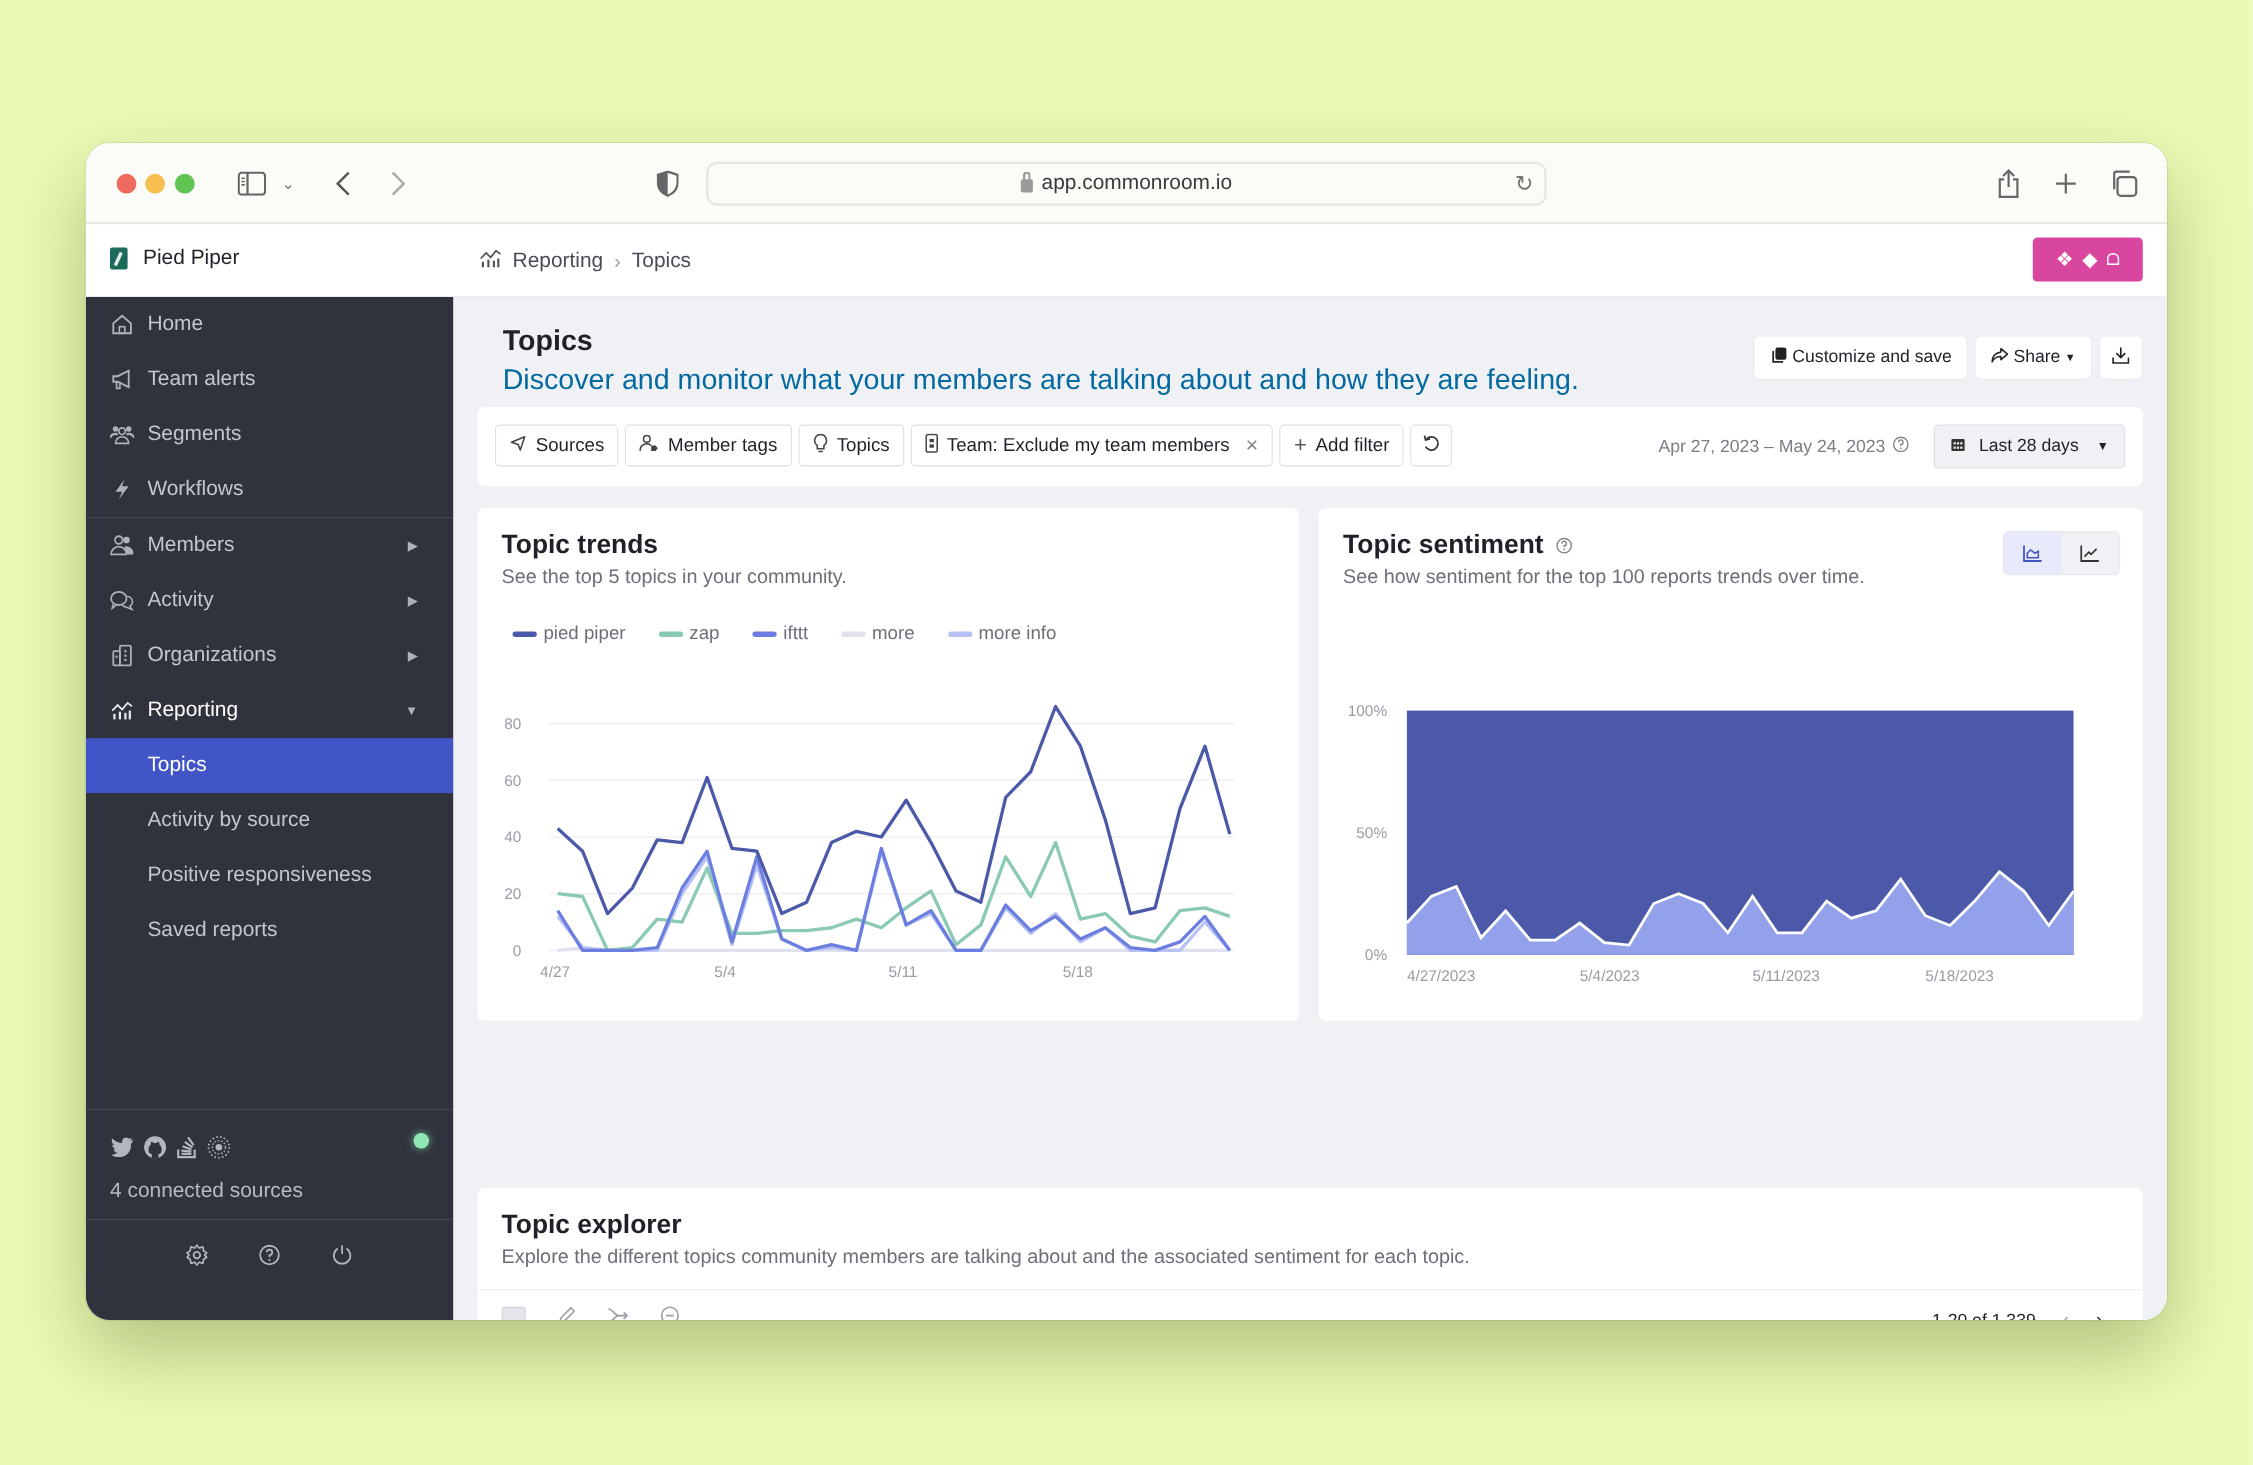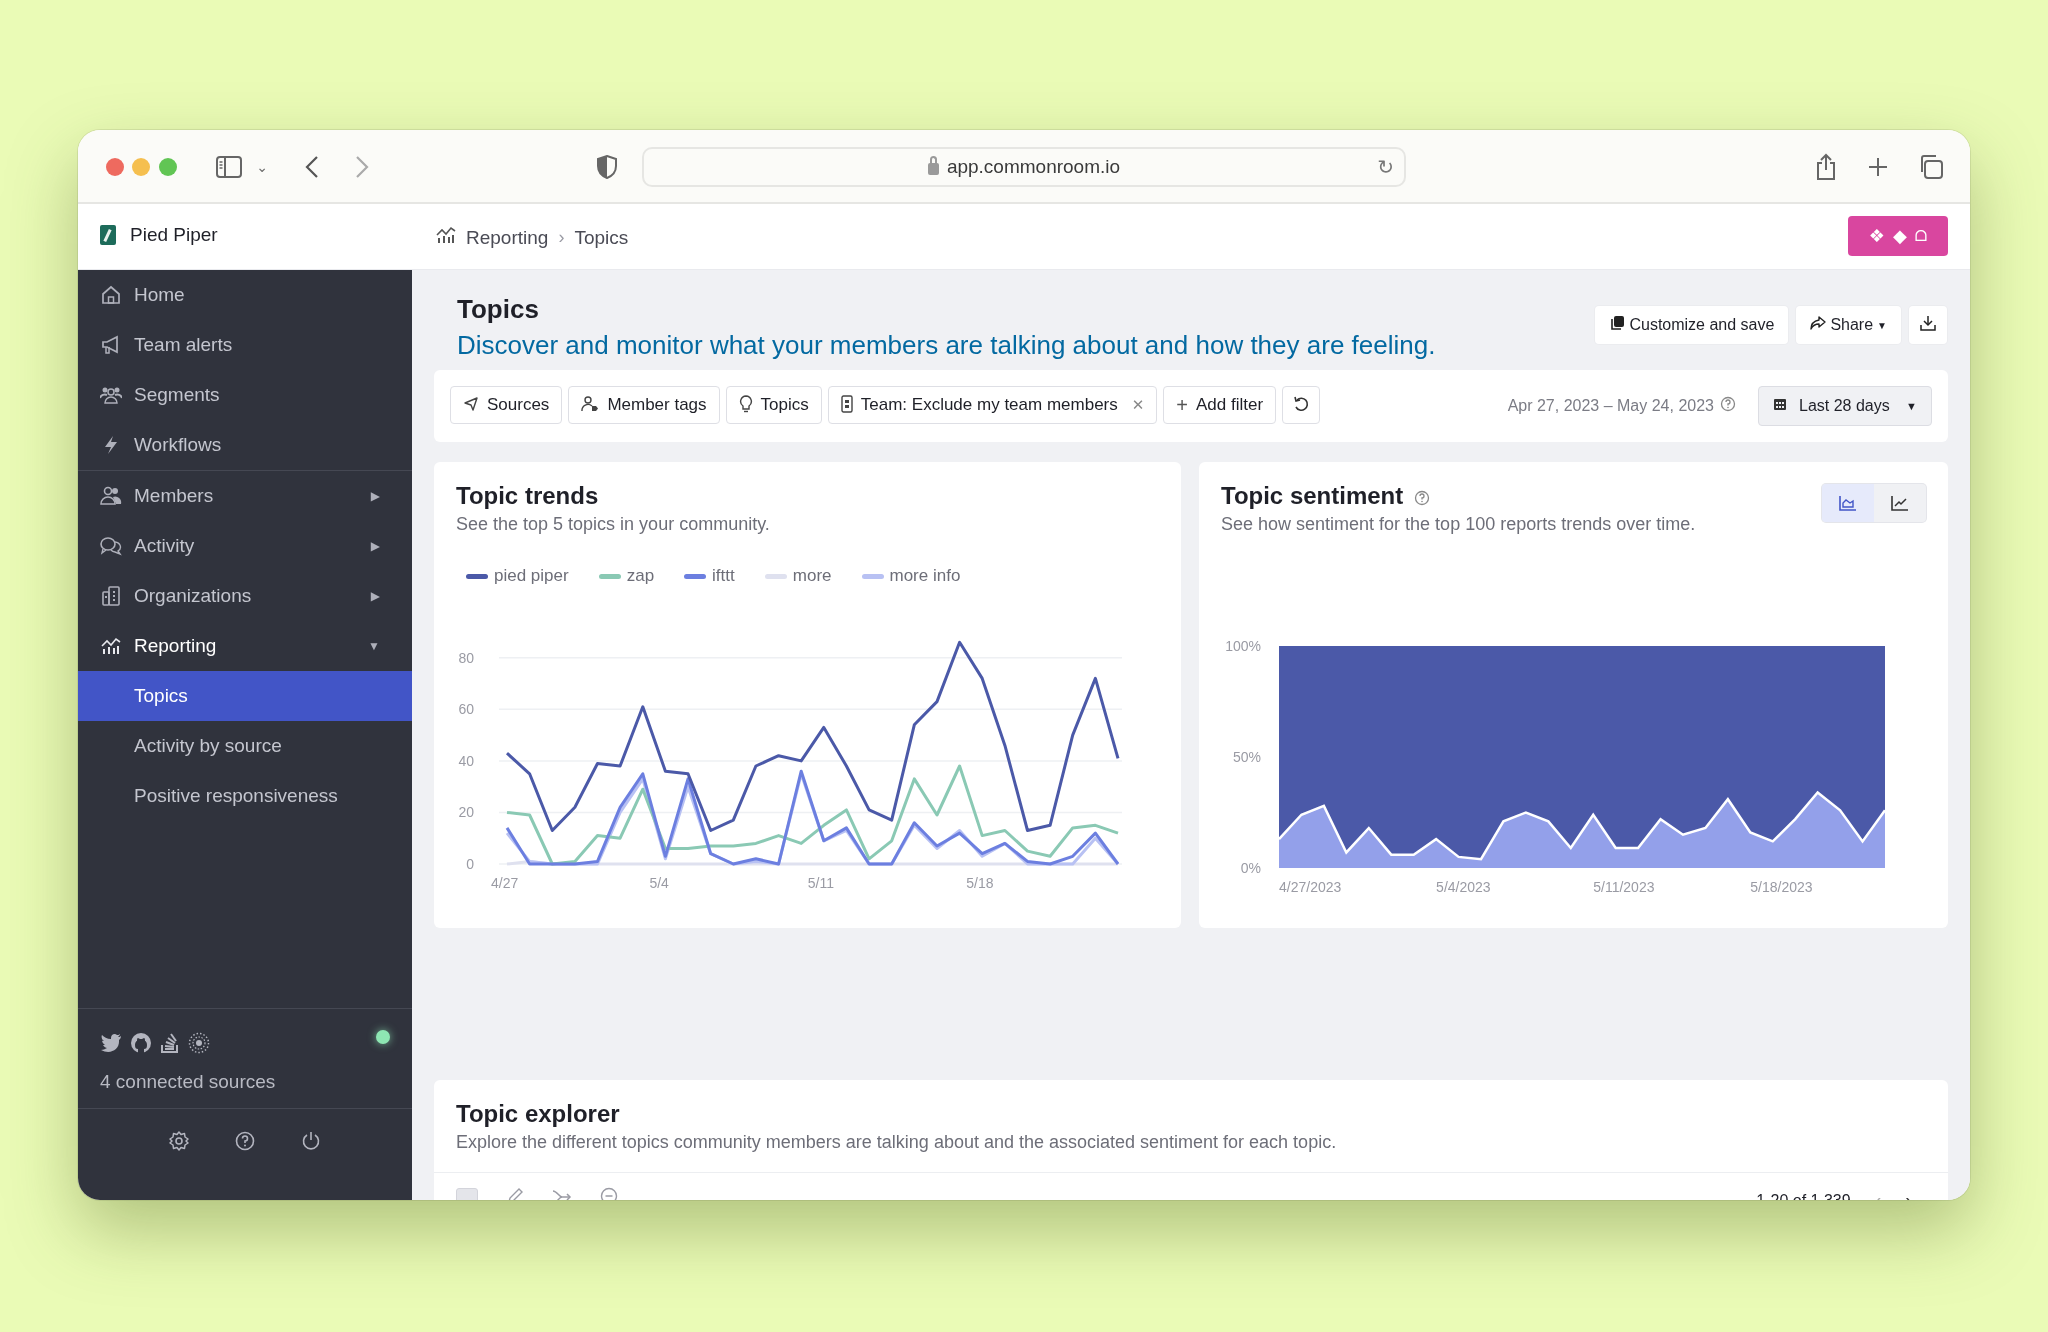--- a/index.html
+++ b/index.html
@@ -254,20 +254,23 @@
     </div>
     <div class="nav-item sub selected" style="top:401px;">
       <span>Topics</span>
     </div>
     <div class="nav-item sub" style="top:451px;">
       <span>Activity by source</span>
     </div>
     <div class="nav-item sub" style="top:501px;">
       <span>Positive responsiveness</span>
     </div>
+    <div class="nav-item sub" style="top:551px;">
+      <span>Saved reports</span>
+    </div>
 
     <div class="nav-divider" style="top:738px;"></div>
     <div class="sources-area">
       <div class="src-icons">
         <span><svg width="22" height="18" viewBox="0 0 22 18">
               <path d="M21 2 C20 3 19 3 18 3 C19 2 20 1 20 0 C19 1 18 1 17 1 C15 -1 11 0 11 4 L11 5 C7 5 4 3 2 1 C1 3 2 6 4 7 C3 7 2 7 2 6 C2 9 4 10 5 11 C4 11 3 11 3 11 C4 13 6 14 7 14 C5 15 3 16 1 16 C10 21 20 16 19 6 C20 5 21 4 21 2 Z" fill="#b3b5bf"></path>
             </svg></span>
         <span><svg width="22" height="22" viewBox="0 0 22 22">
               <circle cx="11" cy="11" r="10" fill="#b3b5bf"></circle>
               <path d="M8 21 V17 C6 17 5 16 5 13 C5 11 6 9 7 9 C7 8 7 6 8 6 L10 7 H12 L14 6 C15 6 15 8 15 9 C16 9 17 11 17 13 C17 16 16 17 14 17 V21 Z" fill="#30333d"></path>

